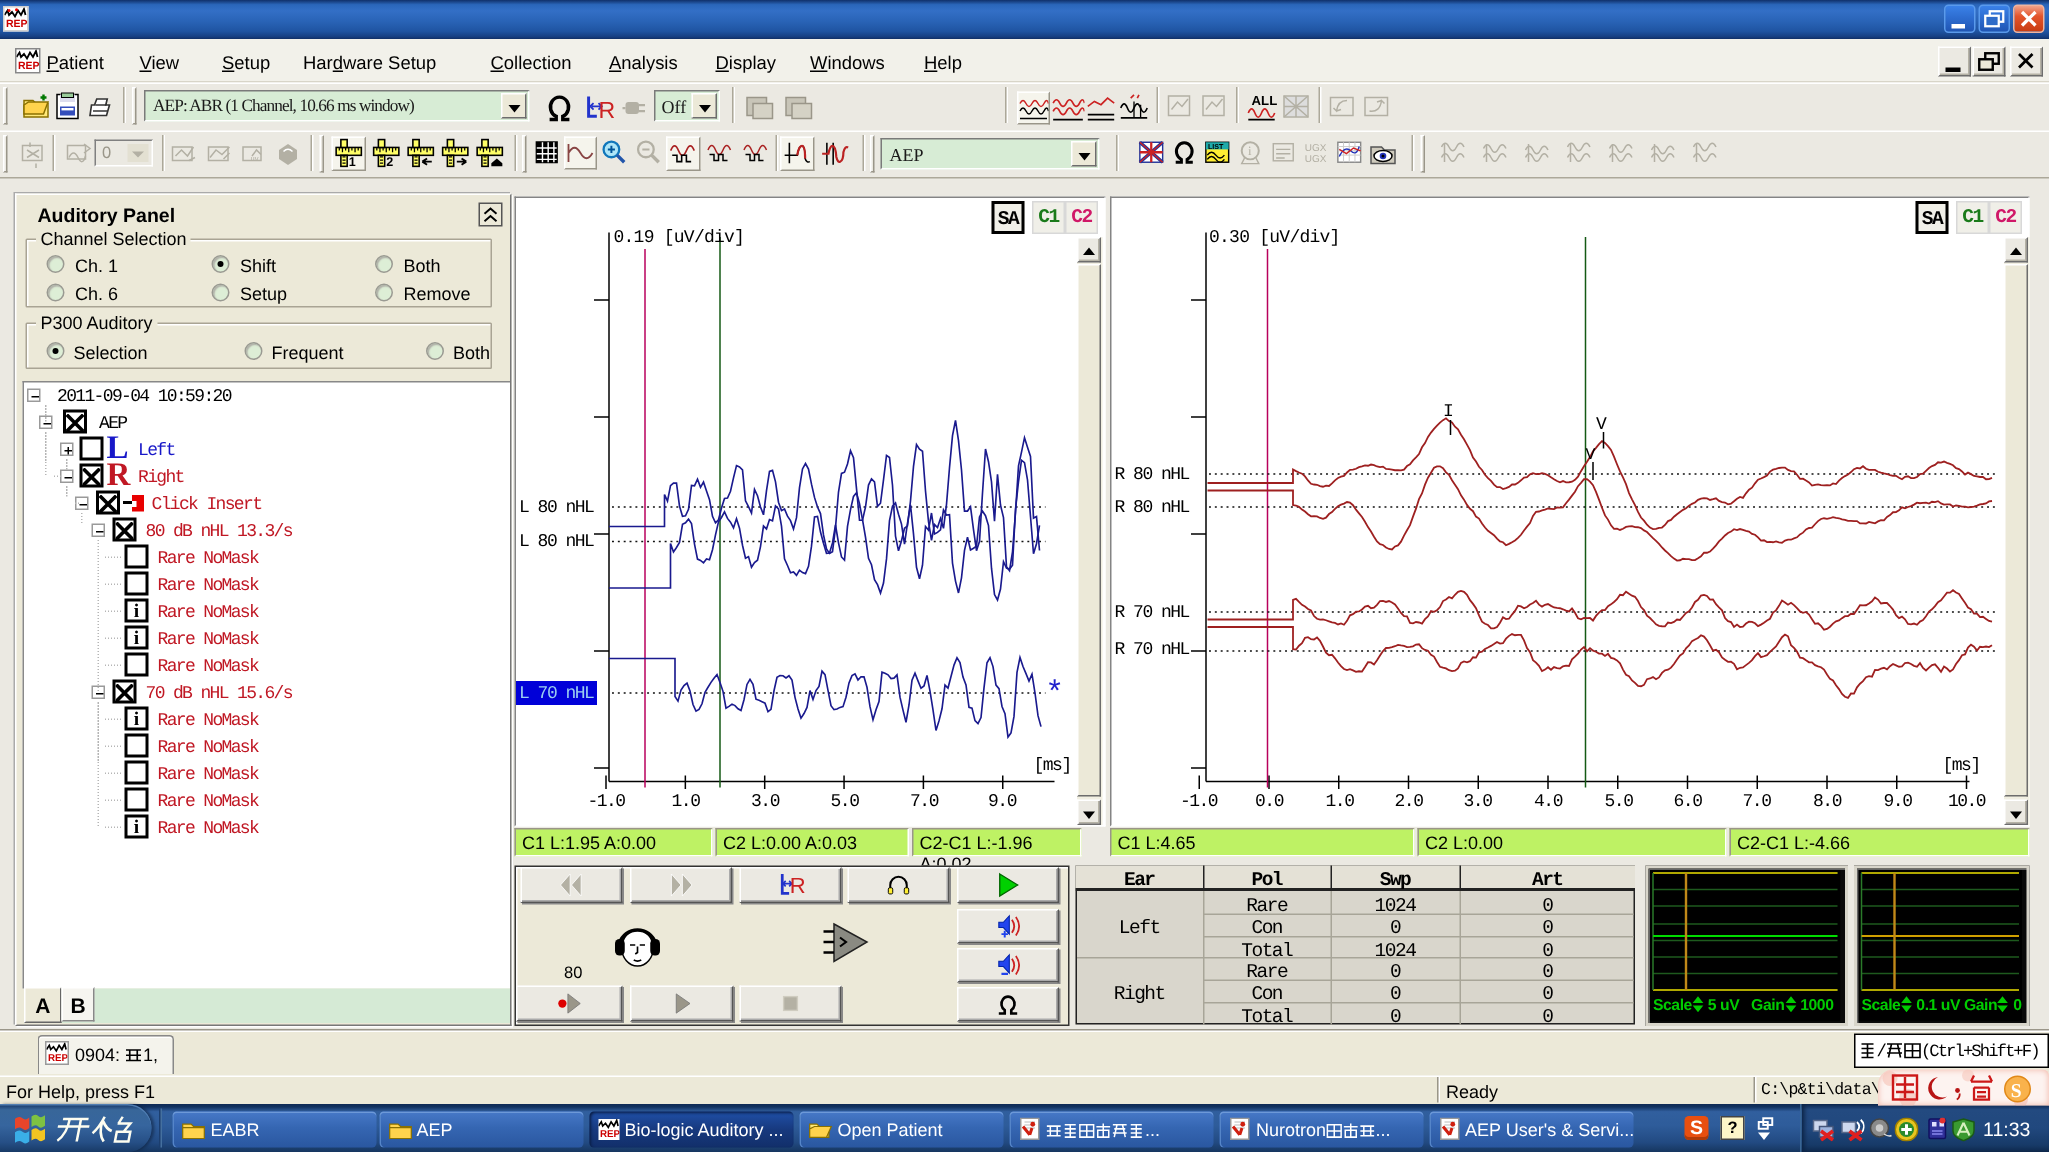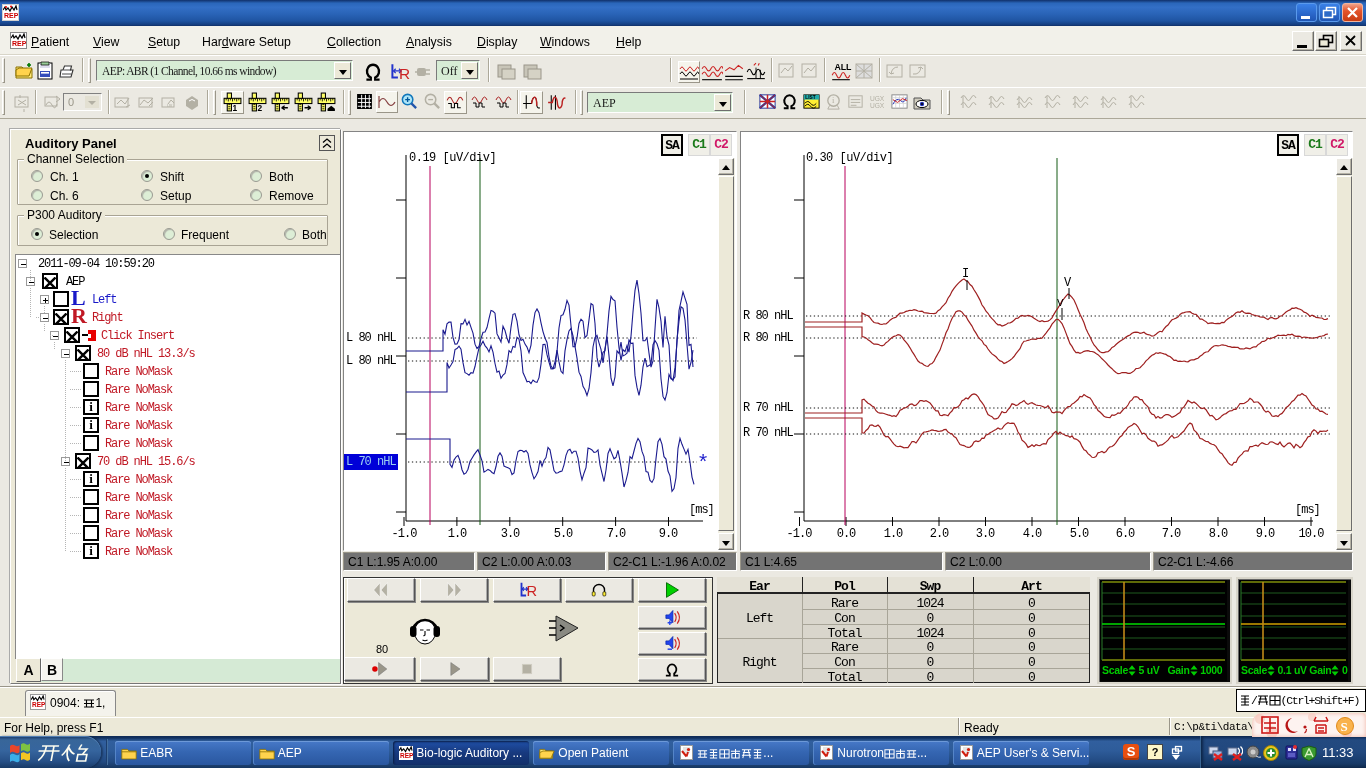--- a/index.html
+++ b/index.html
@@ -13,21 +13,21 @@
 .cbarrow{position:absolute;right:1px;top:1px;bottom:1px;width:17px;background:#ece9d8;border:1px solid;border-color:#fff #6d6d6d #6d6d6d #fff}
 .cbarrow:after{content:"";position:absolute;left:4px;top:7px;border:4px solid transparent;border-top:5px solid #000}
 .radio{width:12px;height:12px;border-radius:50%;background:#ddeed6;border:1px solid #9a9a92;box-shadow:inset 1px 1px 1px #b0b0a8;position:absolute}
 .radio.sel:after{content:"";position:absolute;left:3px;top:3px;width:4px;height:4px;border-radius:50%;background:#000}
 .gbox{position:absolute;border:1px solid #b9b4a5;border-radius:1px;box-shadow:1px 1px 0 #fff inset}
 .rlabel{position:absolute;font-size:12px;color:#000}
 .treerow{position:absolute;height:18px;font-size:12px;white-space:nowrap}
 .expbox{position:absolute;width:9px;height:9px;background:#fff;border:1px solid #9a9a9a;font-size:9px;line-height:7px;text-align:center;color:#000}
 .chk{position:absolute;width:16px;height:16px;background:#fff;border:2px solid #000}
 .tlabel{font-family:"Liberation Mono",monospace;font-size:12px;letter-spacing:-1.1px}
-.statusseg{position:absolute;height:19px;border:1px solid;border-color:#9a9689 #fff #fff #9a9689;font-size:12px;color:#000;padding:2px 0 0 4px;background:#737373}
+.statusseg{position:absolute;height:19px;border:1px solid;border-color:#9a9689 #fff #fff #9a9689;font-size:12px;color:#000;padding:2px 0 0 4px;background:#bef264}
 .sbbtn{position:absolute;left:0;width:16px;height:17px;background:#ebe9e2;border:1px solid;border-color:#fff #6d6d6d #6d6d6d #fff;box-shadow:inset -1px -1px 0 #b5b2a5}
 .arr{position:absolute;width:0;height:0;border:4px solid transparent}
 .ctlbtn{position:absolute;background:#ebe9e2;border:1px solid;border-color:#fff #555 #555 #fff;box-shadow:inset -1px -1px 0 #aaa,1px 1px 0 #888}
 .tcell{position:absolute;font-family:"Liberation Mono",monospace;font-size:13px;letter-spacing:-1px;color:#000;text-align:center}
 .tkbtn{position:absolute;top:741px;height:24px;border-radius:3px;background:linear-gradient(#4779c8,#3566b2 45%,#2a57a0);box-shadow:inset 0 1px 0 #6d99d8,inset 1px 0 0 #5585c8;color:#fff;font-size:12px;line-height:24px;white-space:nowrap;overflow:hidden}
 .trayicon{position:absolute;top:745px;width:15px;height:15px}
 </style></head><body>
 <style>
 .mitem{top:9px;font-size:12.3px;color:#000}
 </style>
@@ -547,21 +547,21 @@
 <div class="abs" style="left:718px;top:158px;width:17px;height:392px;background:#f1efe2"></div>
 <div class="sbbtn" style="left:718px;top:158px">
     <div class="arr" style="left:3px;top:6px;border-bottom:5px solid #000;border-top:none"></div>
   </div>
 <div class="abs" style="left:718px;top:176px;width:16px;height:355px;background:#ece9d8;border:1px solid;border-color:#fff #6d6d6d #6d6d6d #fff"></div>
 <div class="sbbtn" style="left:718px;top:533px">
     <div class="arr" style="left:3px;top:7px;border-top:5px solid #000"></div>
   </div>
 <div class="statusseg" style="left:343px;top:552px;width:132px">C1 L:1.95 A:0.00</div>
 <div class="statusseg" style="left:477px;top:552px;width:129px">C2 L:0.00 A:0.03</div>
-<div class="statusseg" style="left:608px;top:552px;width:129px">C2-C1 L:-1.96 A:0.02</div>
+<div class="statusseg" style="left:608px;top:552px;width:113px">C2-C1 L:-1.96 A:0.02</div>
 <div class="abs" style="left:740px;top:131px;width:613px;height:420px;background:#fff;border:1px solid;border-color:#848484 #fff #fff #848484"></div>
 <svg class="abs" style="left:740px;top:131px" width="613" height="420" viewBox="0 0 613 420">
     <path d="M64 24 V390" stroke="#000"></path>
     <path d="M54 69 h10" stroke="#000"></path>
     <path d="M54 147 h10" stroke="#000"></path>
     <path d="M54 225 h10" stroke="#000"></path>
     <path d="M54 303 h10" stroke="#000"></path>
     <path d="M54 381 h10" stroke="#000"></path>
     <path d="M64 390 H573" stroke="#000"></path>
     <path d="M59.5 386 v9" stroke="#000"></path>

